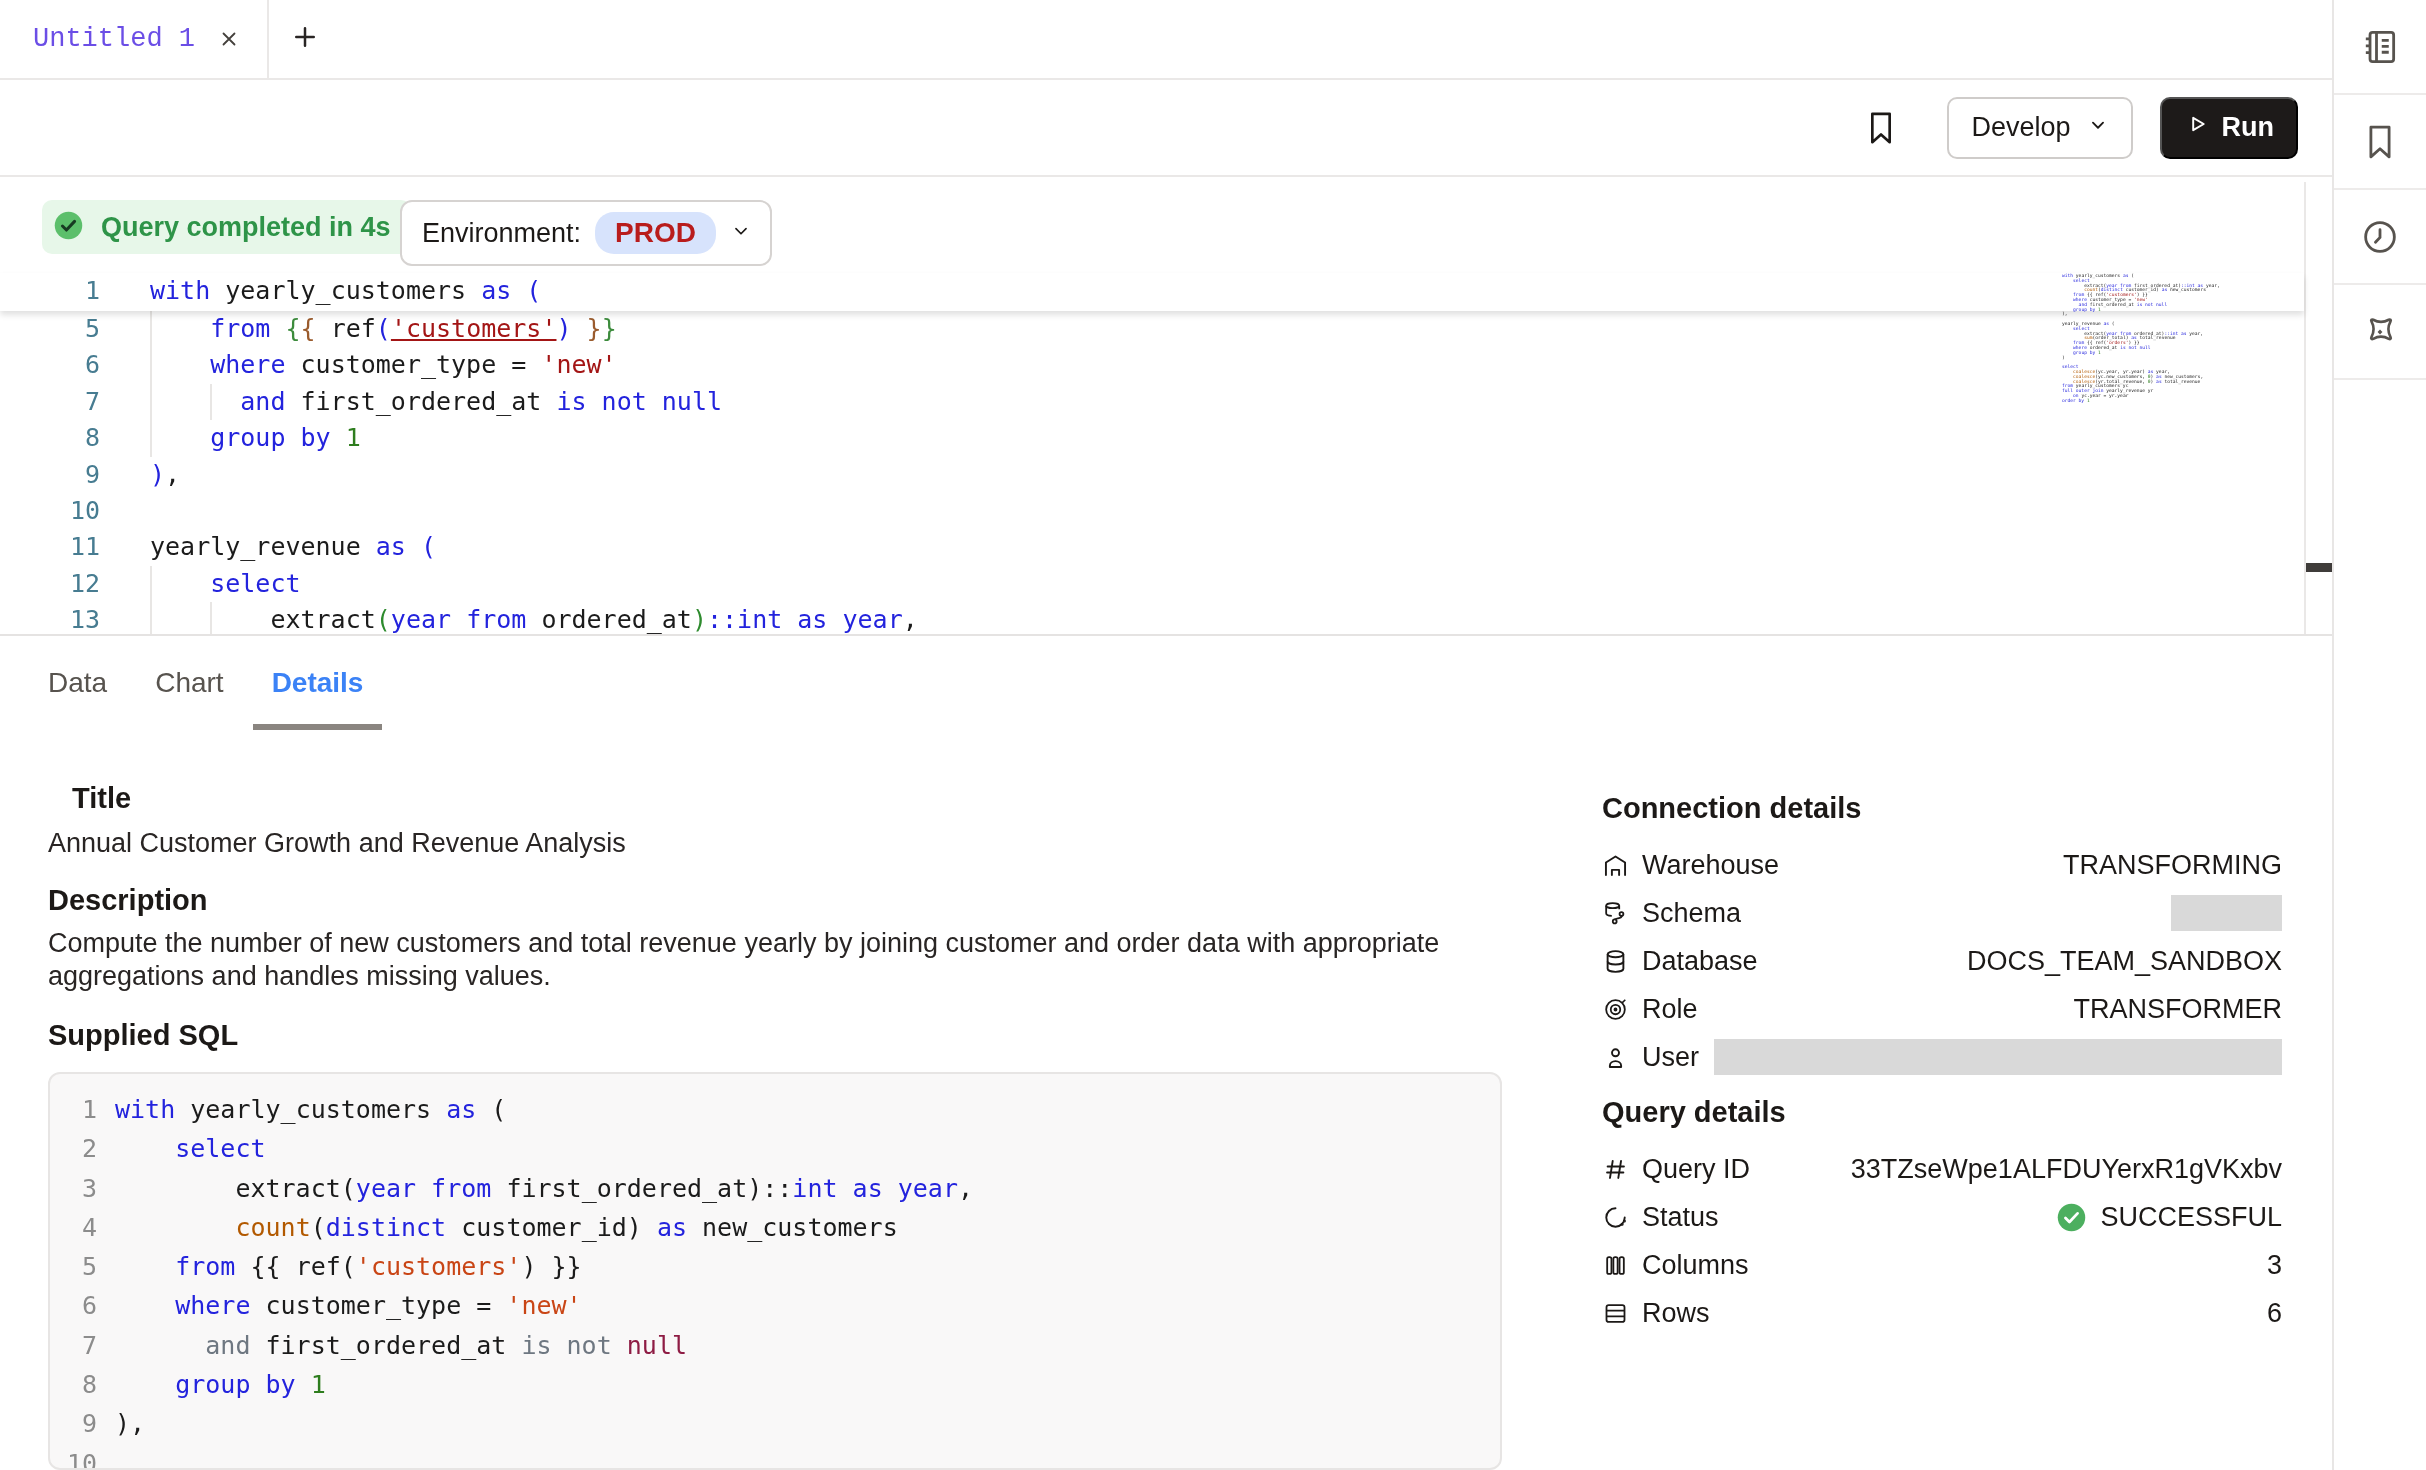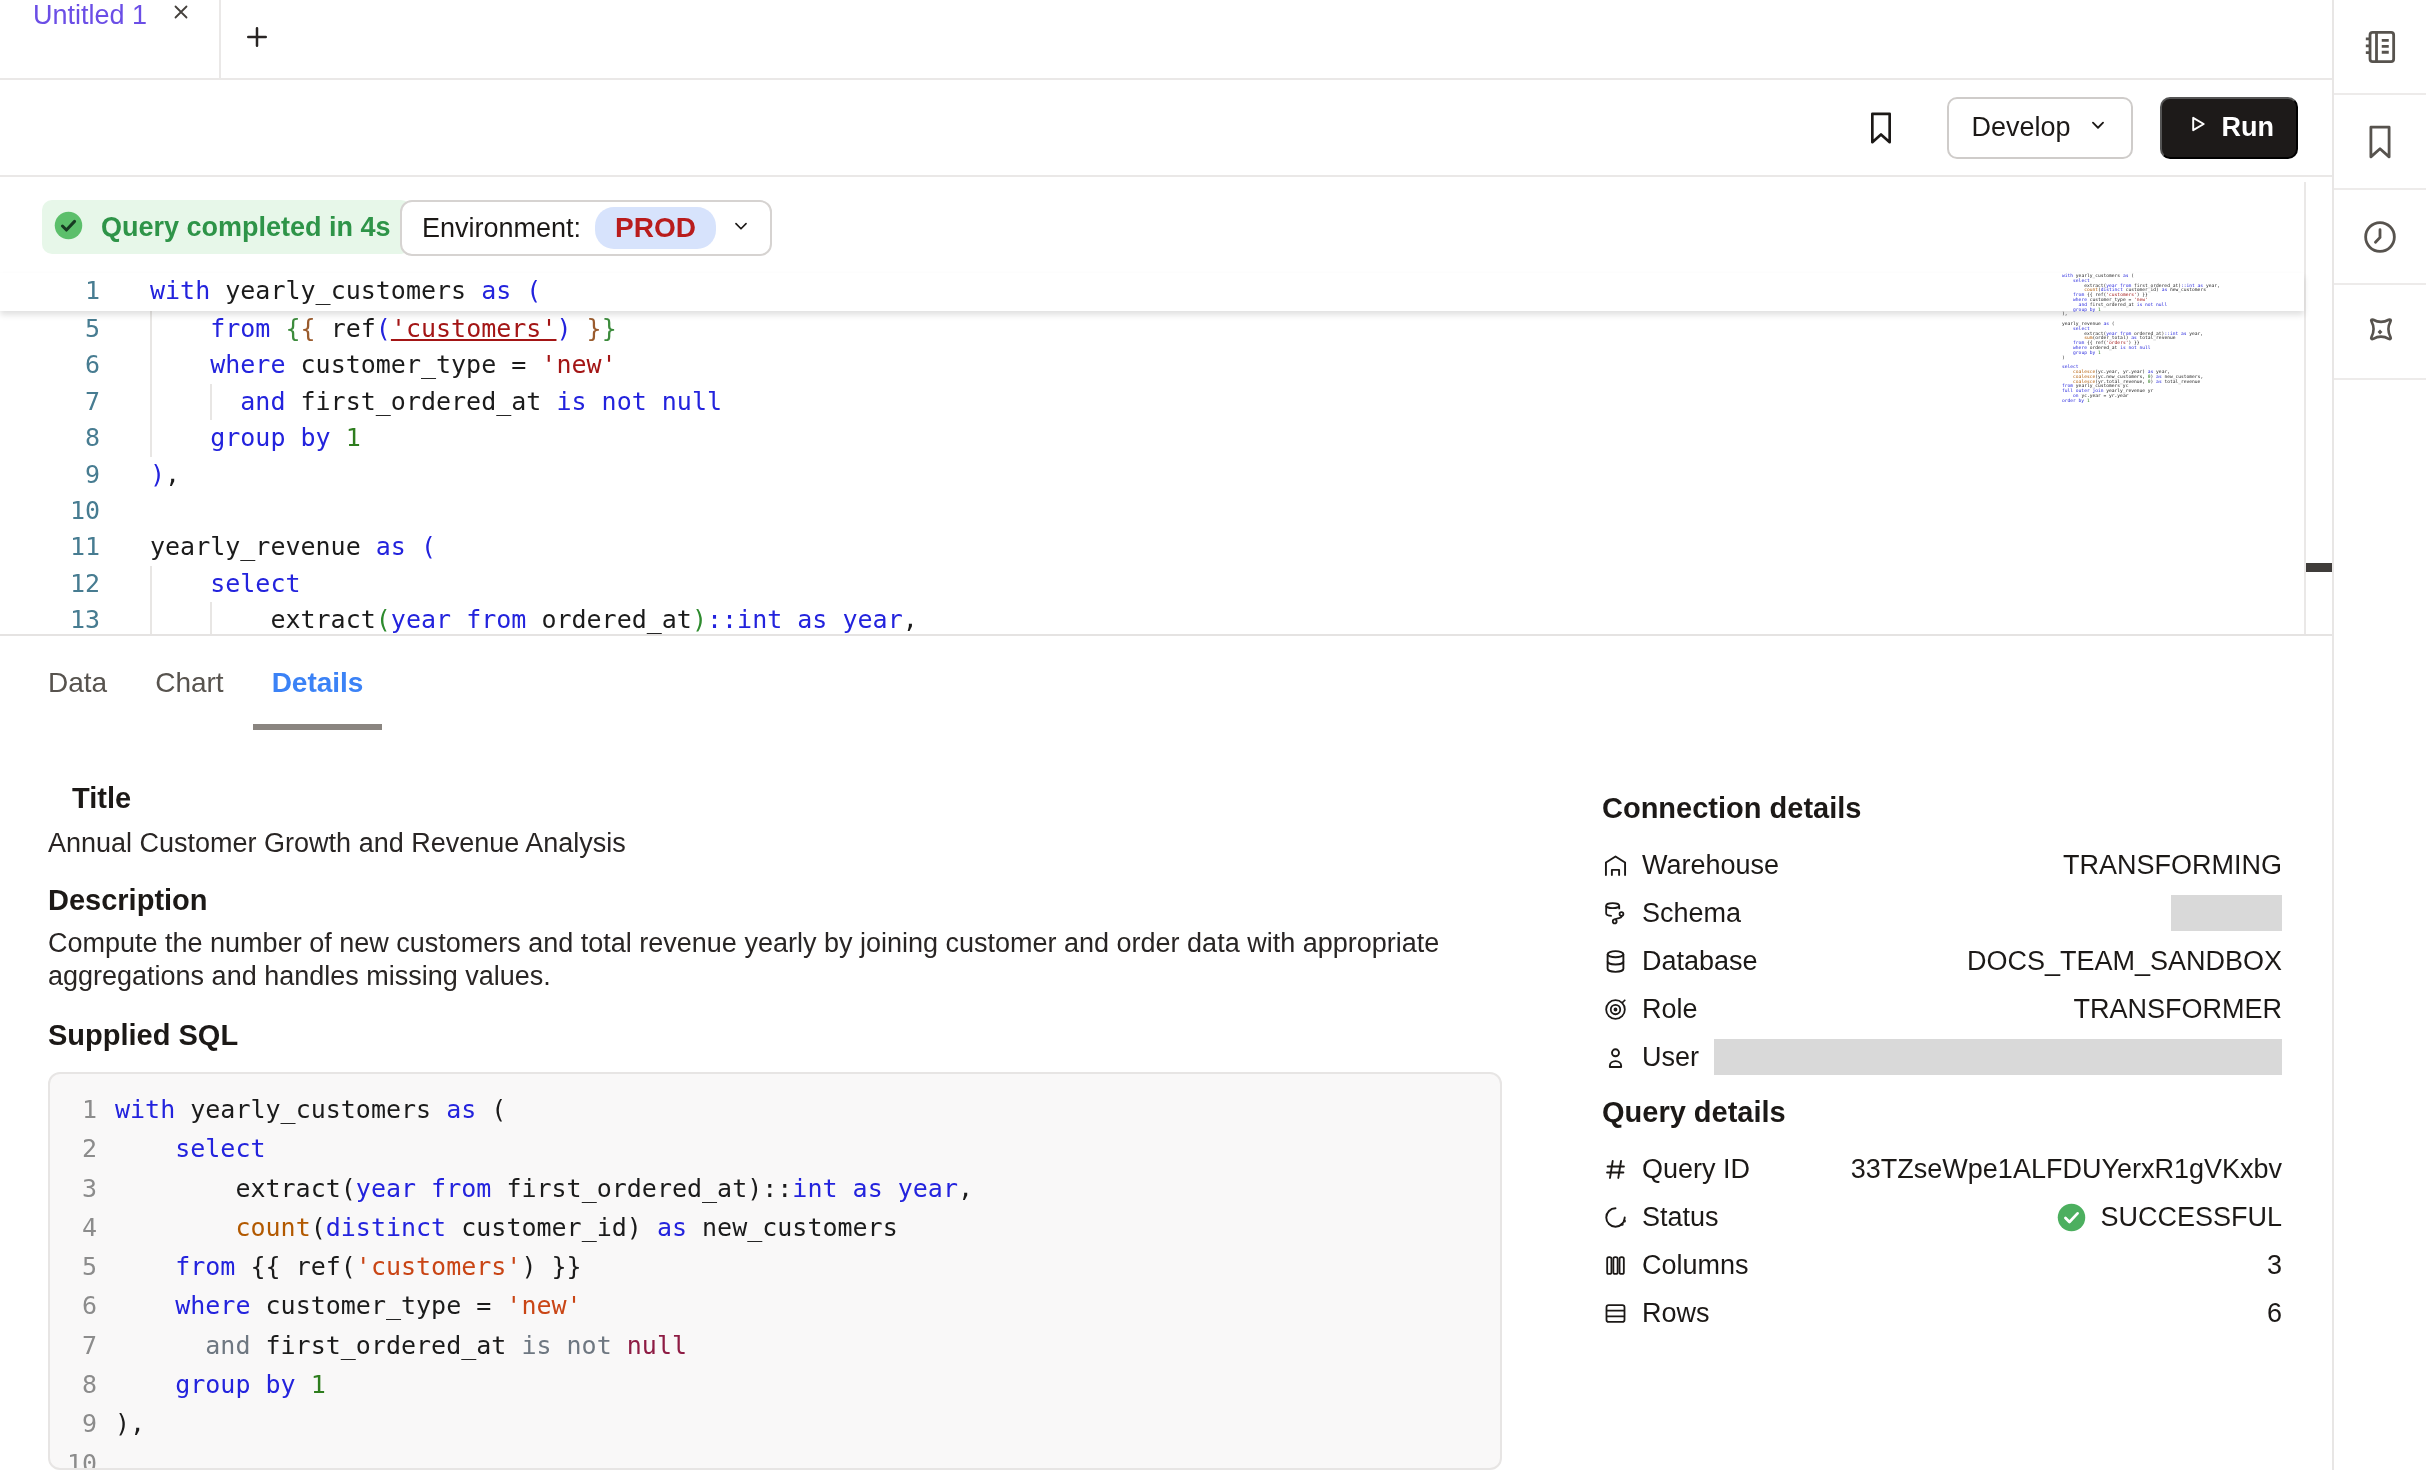--- a/index.html
+++ b/index.html
@@ -6,41 +6,41 @@
   html,body { width:2426px; height:1470px; background:#ffffff; font-family:"Liberation Sans", sans-serif; color:#1c1917; overflow:hidden; }
 
   
   .main { position:absolute; left:0; top:0; width:2332px; height:1470px; }
   .right-rail { position:absolute; left:2332px; top:0; width:94px; height:1470px; border-left:2px solid #e8e6e5; background:#fff; }
   .rail-cell { height:95px; border-bottom:2px solid #edebea; display:flex; align-items:center; justify-content:center; color:#57534e; cursor:pointer; }
   .rail-cell svg { width:42px; height:42px; }
 
   
   .tabbar { position:absolute; top:0; left:0; width:100%; height:80px; border-bottom:2px solid #eae8e7; display:flex; align-items:stretch; background:#fff; }
-  .doc-tab { display:flex; align-items:flex-start; gap:22px; padding:0 26px 0 33px; border-right:2px solid #eae8e7; cursor:pointer; }
+  .doc-tab { display:flex; align-items:center; gap:22px; padding:0 26px 0 33px; border-right:2px solid #eae8e7; cursor:pointer;font-family:Liberation Mono, monospace; }
   .doc-tab-label { font-size:27px; color:#6B4EE6; }
   .tab-close { width:24px; height:24px; color:#44403c; display:flex; align-items:center; }
   .tab-close svg { width:24px; height:24px; }
   .new-tab-btn { margin-left:14px; width:44px; display:flex; align-items:center; justify-content:center; color:#292524; cursor:pointer; }
   .new-tab-btn svg { width:30px; height:30px; }
 
   
   .toolbar { position:absolute; top:80px; left:0; width:100%; height:97px; border-bottom:2px solid #eae8e7; display:flex; align-items:center; justify-content:flex-end; padding-right:34px; background:#fff; }
   .bookmark-btn { width:40px; height:44px; color:#1c1917; margin-right:46px; cursor:pointer; }
   .bookmark-btn svg { width:40px; height:44px; }
   .develop-btn { height:62px; min-width:176px; border:2px solid #cfccca; border-radius:10px; background:#fff; display:flex; align-items:center; justify-content:center; gap:16px; padding:0 22px; font-size:27px; font-weight:500; color:#1c1917; cursor:pointer; margin-right:27px; }
   .develop-btn svg { width:22px; height:22px; }
   .run-btn { height:62px; min-width:128px; border-radius:10px; background:#1d1a19; color:#fff; display:flex; align-items:center; justify-content:center; gap:12px; padding:0 22px; font-size:27px; font-weight:600; cursor:pointer; }
   .run-btn svg { width:26px; height:26px; }
 
   
   .status-pill { position:absolute; left:42px; top:200px; height:54px; border-radius:10px; background:#e7f7e9; display:inline-flex; align-items:center; gap:16px; padding:0 20px 0 10px; }
   .status-pill svg { width:33px; height:33px; }
   .status-pill-text { font-size:27px; font-weight:600; color:#2e9448; }
-  .env-select { position:absolute; left:400px; top:200px; height:56px; border:2px solid #d6d3d1; border-radius:12px; background:#fff; display:inline-flex; align-items:center; gap:14px; padding:0 18px 0 20px; cursor:pointer; }
+  .env-select { position:absolute; left:400px; top:200px; height:66px; border:2px solid #d6d3d1; border-radius:12px; background:#fff; display:inline-flex; align-items:center; gap:14px; padding:0 18px 0 20px; cursor:pointer; }
   .env-label { font-size:27px; color:#1c1917; }
   .env-badge { background:#d7e3fc; border-radius:19px; padding:5px 20px; font-size:28px; font-weight:600; color:#b91c1c; }
   .env-select svg { width:22px; height:22px; color:#1c1917; }
 
   
   .code-line { position:relative; display:flex; white-space:pre; font-family:"DejaVu Sans Mono", monospace; }
   .ln { flex:0 0 auto; text-align:right; user-select:none; }
   .lc { position:relative; }
   .indent-guide { position:absolute; top:0; bottom:0; width:2px; background:#e8e6e4; }
 

